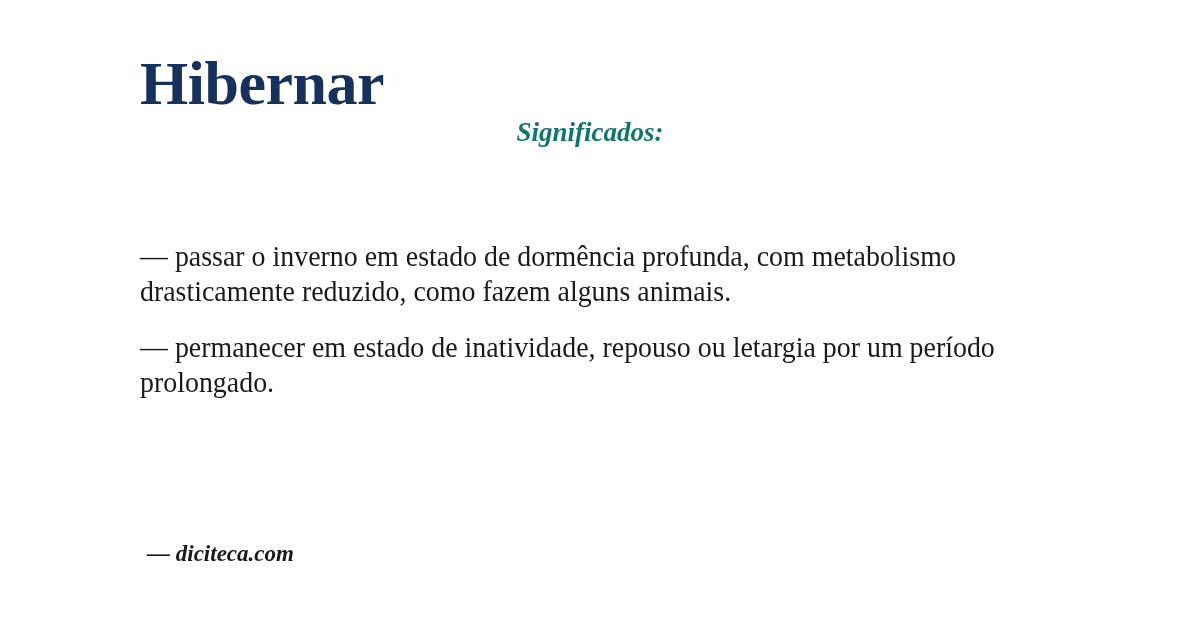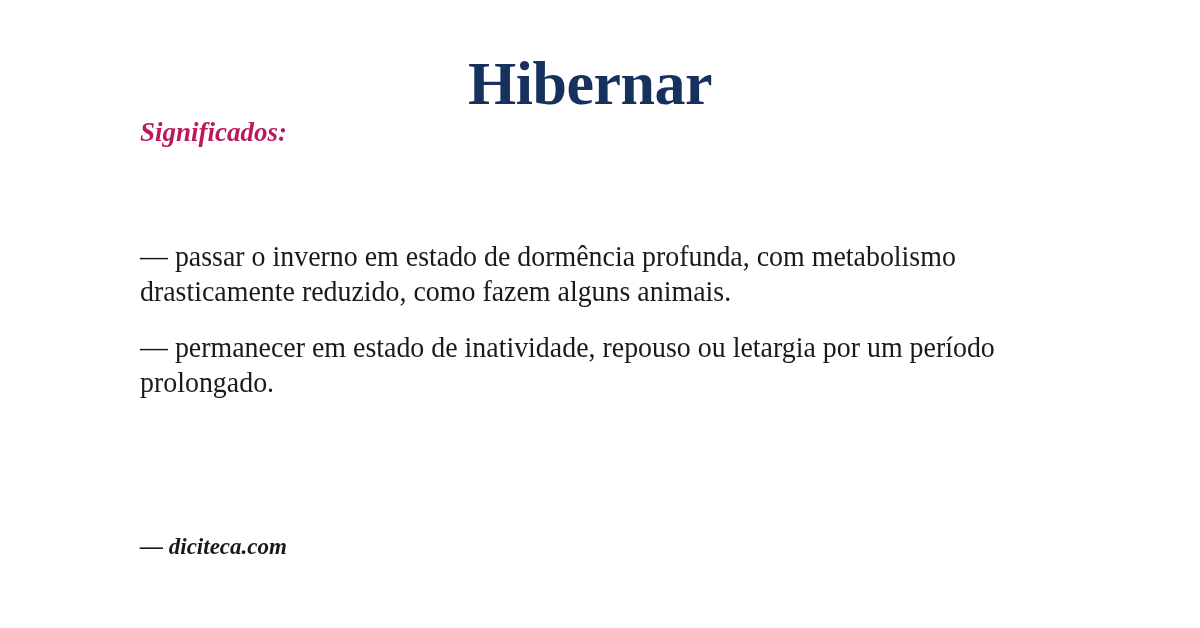--- a/index.html
+++ b/index.html
@@ -33,32 +33,32 @@
 
   .word-title {
     font-family: "Liberation Serif", "DejaVu Serif", serif;
     font-size: 62px;
     font-weight: bold;
     line-height: 1.0;
     color: #17315f;
     letter-spacing: -0.5px;
     margin: 0;
     white-space: nowrap;
-    text-align: center;
   }
 
   .subtitle {
     font-family: "Liberation Serif", "DejaVu Serif", serif;
     font-size: 27px;
     font-weight: bold;
     font-style: italic;
-    color: #be185d;
+    color: #0f766e;
     margin: 4px 0 0 0;
     line-height: 1.1;
     white-space: nowrap;
+    text-align: center;
   }
 
   
   .definitions {
     position: absolute;
     left: 140px;
     top: 238px;
     width: 900px;
   }
 
@@ -86,21 +86,21 @@
     top: 533px;
   }
 
   .source {
     font-family: "Liberation Serif", "DejaVu Serif", serif;
     font-size: 23px;
     font-weight: bold;
     font-style: italic;
     color: #1a1a1a;
     line-height: 1.2;
-    margin: 0;
+    margin: 7px;
     white-space: nowrap;
   }
 </style>
 </head>
 <body>
 
 <div class="card">
 
   <div class="header">
     <h1 class="word-title">Hibernar</h1>

